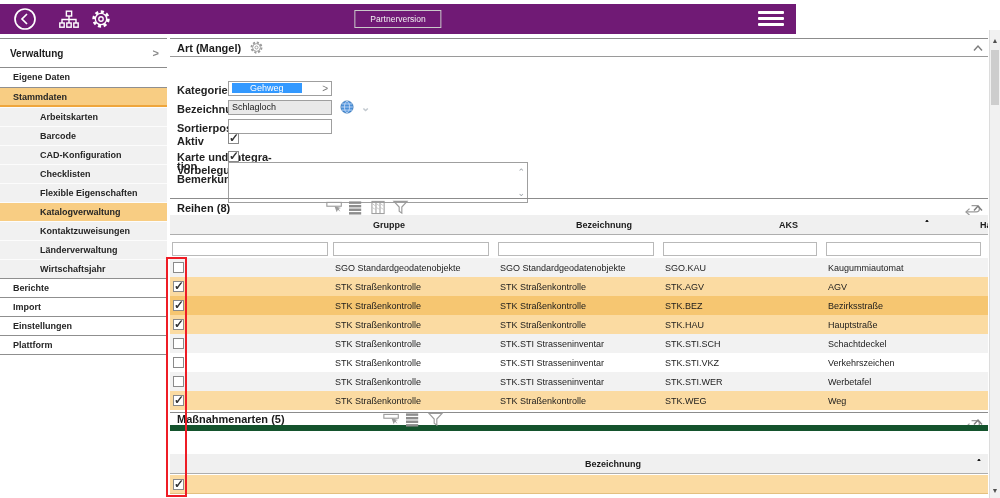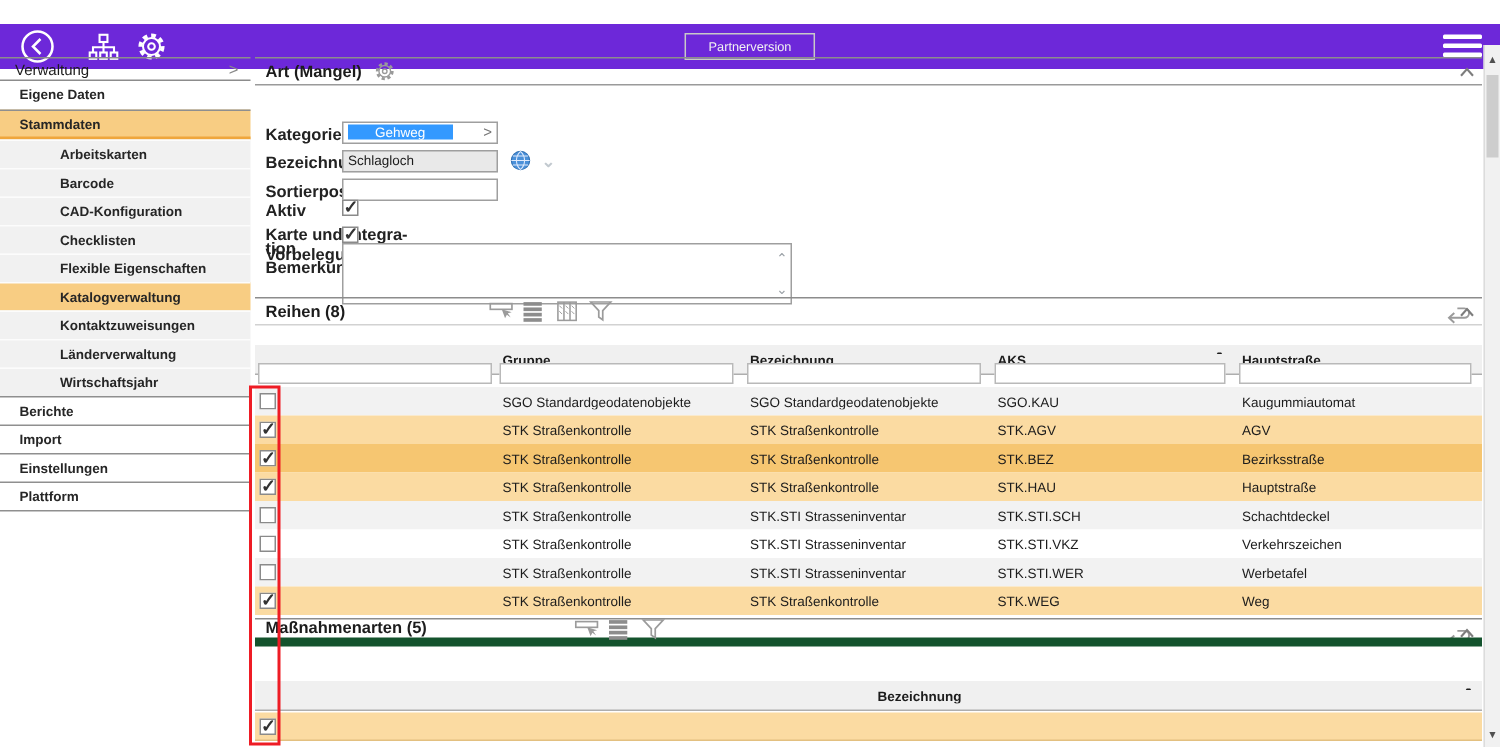--- a/index.html
+++ b/index.html
@@ -1,33 +1,33 @@
 <!DOCTYPE html>
 <html><head>
 <meta charset="utf-8">
 <style>
   * { margin:0; padding:0; box-sizing:border-box; }
   html,body { width:1000px; height:498px; overflow:hidden; background:#fff;
     font-family:"Liberation Sans", sans-serif; color:#1c1c1c; }
   #app { position:relative; width:1000px; height:498px; background:#fff; }
 
   
-  .topbar { position:absolute; left:0; top:16px; width:1000px; height:30px; background:#6d28d9; }
+  .topbar { position:absolute; left:0; top:4px; width:796px; height:30px; background:#701a75; }
   .tb-icon { position:absolute; top:3px; width:24px; height:24px; cursor:pointer; }
   .tb-back { left:13px; } .tb-org { left:58px; top:5px; width:22px; height:21px; } .tb-gear { left:90px; top:4px; width:22px; height:22px; }
   .partner-btn { position:absolute; left:50%; top:6px; transform:translateX(-50%);
     border:1px solid #c9c9c9; color:#f2f2f2; font-size:8.5px; padding:3px 15px; background:transparent; }
   .hamburger { position:absolute; right:12px; top:7px; width:26px; height:16px; }
   .hamburger div { height:3px; background:#fff; margin-bottom:3px; border-radius:1px; }
 
   
   .sidebar { position:absolute; left:0; top:38px; width:167px; }
-  .sb-head { height:16px; border-top:1px solid #8c8c8c; border-bottom:1px solid #8c8c8c;
-    display:flex; align-items:flex-end; justify-content:space-between; padding:0 8px 0 10px;
-    font-size:10px; font-weight:normal; }
+  .sb-head { height:30px; border-top:1px solid #8c8c8c; border-bottom:1px solid #8c8c8c;
+    display:flex; align-items:center; justify-content:space-between; padding:0 8px 0 10px;
+    font-size:10px; font-weight:bold; }
   .sb-head .chev { color:#8a8a8a; font-size:11px; }
   .s-item { height:19px; line-height:18px; font-size:9px; font-weight:bold; color:#262626; cursor:pointer; }
   .lvl0 { padding-left:13px; background:#fff; border-top:1px solid #8f8f8f; }
   .lvl0.first { border-top:none; }
   .lvl1 { padding-left:40px; background:#f1f1f1; border-top:1px solid #fcfcfc; }
   .s-item.sel0 { background:#F8CD83; border-bottom:2px solid #EFA63C; height:20px; }
   .s-item.sel1 { background:#F8CD83; }
   .sb-end { border-top:1px solid #8f8f8f; }
 
   
@@ -59,21 +59,21 @@
   .cb[data-checked="true"]::after { content:"✓"; position:absolute; left:0px; top:-3px;
     font-size:12px; font-weight:bold; color:#333; }
   .ta { position:absolute; left:58px; top:104px; width:300px; height:41px; border:1px solid #9f9f9f; background:#fff; }
   .ta .sc { position:absolute; right:2px; color:#9aa0a6; font-size:9px; cursor:pointer; }
   .undo { position:absolute; right:6px; width:19px; height:13px; cursor:pointer; }
   .u1 { top:146px; } .u2 { top:381px; }
 
   
   .thead { position:absolute; left:0; right:0; height:20px; background:#f0f0f0;
     border-bottom:1px solid #aeaeae; display:flex; align-items:center; font-weight:bold; }
-  .th2 { top:192px; } .th3 { top:416px; }
+  .th2 { top:177px;gap:38px; } .th3 { top:416px; }
   .sort { font-size:6px; position:relative; top:-3px; }
   .filters { position:absolute; left:0; right:0; top:202px; height:18px; display:flex; align-items:center; }
   .fin { height:14px; border:1px solid #b9b9b9; font-size:9px; padding:0 2px;
     font-family:"Liberation Sans", sans-serif; }
   .rows { position:absolute; left:0; right:0; top:220px; }
   .trow { height:19px; display:flex; align-items:center; }
   .tc { padding-left:2px; white-space:nowrap; overflow:hidden; }
   .c0 { width:163px; padding-left:3px; } .c1 { width:165px; } .c2 { width:165px; } .c3 { width:163px; }
   .c4 { flex:1; }
   .gray { background:#f2f2f2; } .white { background:#fff; }

